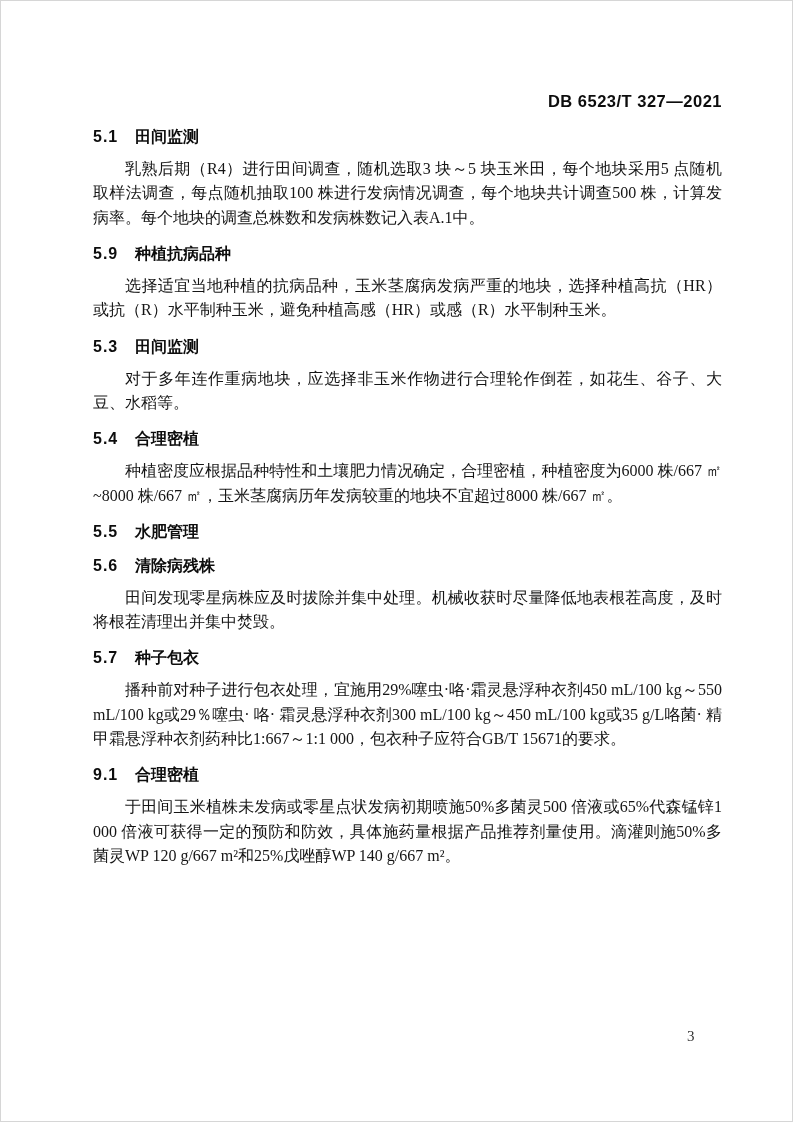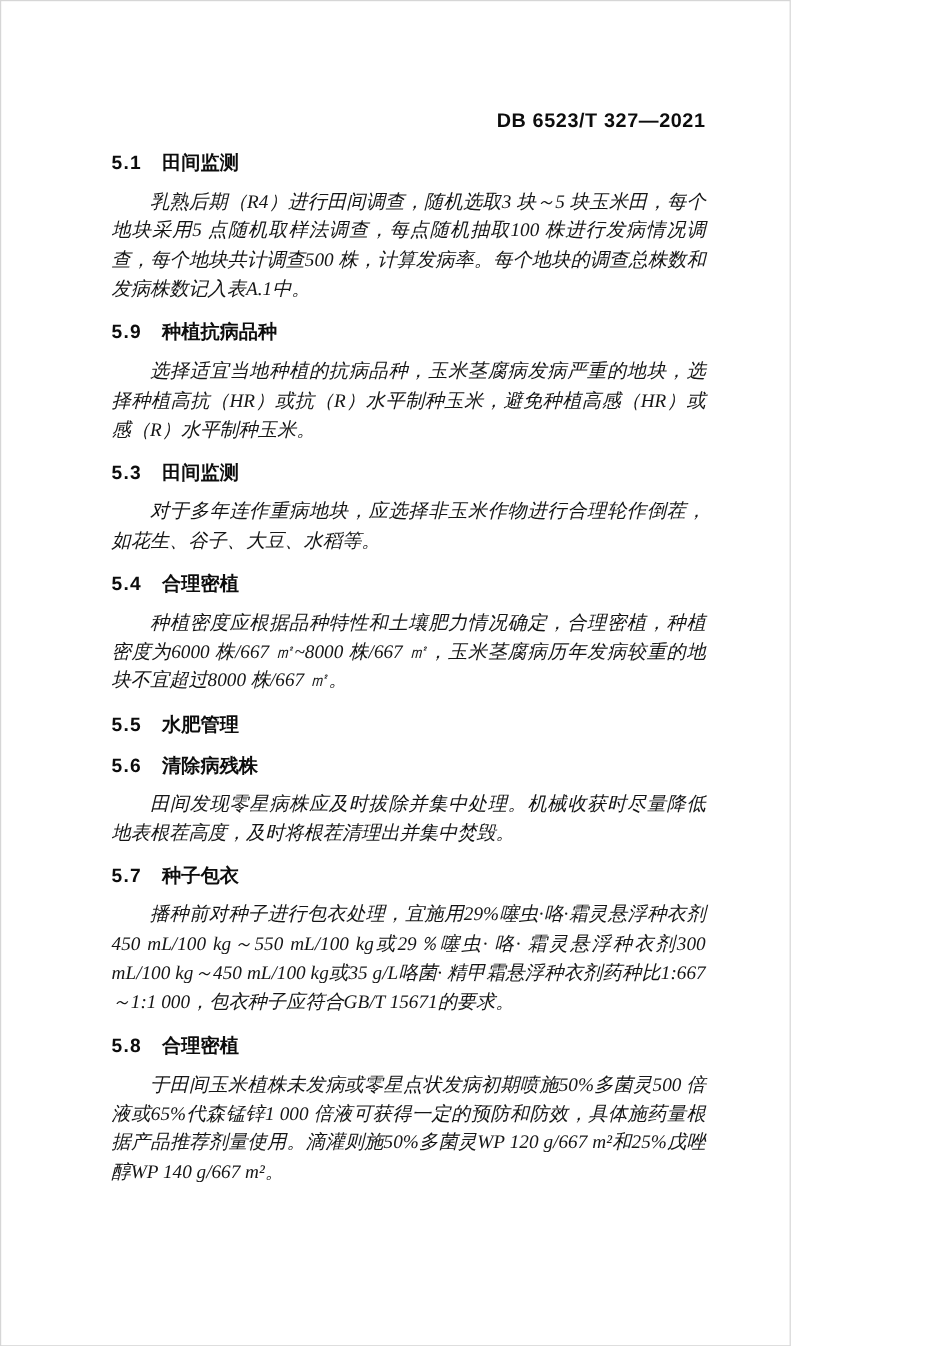--- a/index.html
+++ b/index.html
@@ -2,21 +2,21 @@
 <html lang="zh"><head>
 <meta charset="utf-8">
 <style>
   html, body {
     margin: 0;
     padding: 0;
     background: #ffffff;
   }
   .page {
     position: relative;
-    width: 659px;
+    width: 793px;
     height: 1122px;
     box-sizing: border-box;
     background: #ffffff;
     border: 1px solid #d6d6d6;
     overflow: hidden;
     color: #111111;
   }
   .content {
     position: absolute;
     top: 0;
@@ -49,21 +49,20 @@
     letter-spacing: 1px;
   }
   .section p {
     font-family: "Liberation Serif", "DejaVu Serif", serif;
     font-size: 16px;
     line-height: 1.52;
     margin: 0 0 5px 0;
     text-align: justify;
     text-indent: 2em;
     color: #151515;
-    font-style: italic;
   }
   .page-number {
     position: absolute;
     left: 686px;
     bottom: 76px;
     font-family: "Liberation Serif", "DejaVu Serif", serif;
     font-size: 15px;
     color: #333333;
   }
 </style>
@@ -118,21 +117,21 @@
 
   <section class="section">
     <h2>
       <span class="sec-num">5.7</span><span>种子包衣</span>
     </h2>
   <p>播种前对种子进行包衣处理，宜施用29%噻虫·咯·霜灵悬浮种衣剂450 mL/100 kg～550 mL/100 kg或29％噻虫· 咯· 霜灵悬浮种衣剂300 mL/100 kg～450 mL/100 kg或35 g/L咯菌· 精甲霜悬浮种衣剂药种比1:667～1:1 000，包衣种子应符合GB/T 15671的要求。</p>
         </section>
 
   <section class="section">
     <h2>
-      <span class="sec-num">5.8</span><span>合理密植</span>
+      <span class="sec-num">9.1</span><span>合理密植</span>
     </h2>
   <p>于田间玉米植株未发病或零星点状发病初期喷施50%多菌灵500 倍液或65%代森锰锌1 000 倍液可获得一定的预防和防效，具体施药量根据产品推荐剂量使用。滴灌则施50%多菌灵WP 120 g/667 m²和25%戊唑醇WP 140 g/667 m²。</p>
         </section>
 </div>
   </div>
 
   <div class="page-number">3</div>
 </div>
 
 </body></html>

